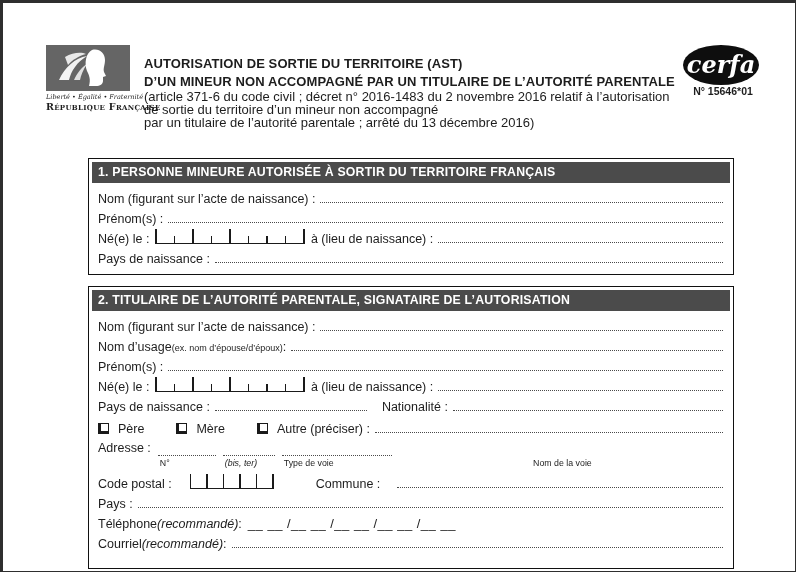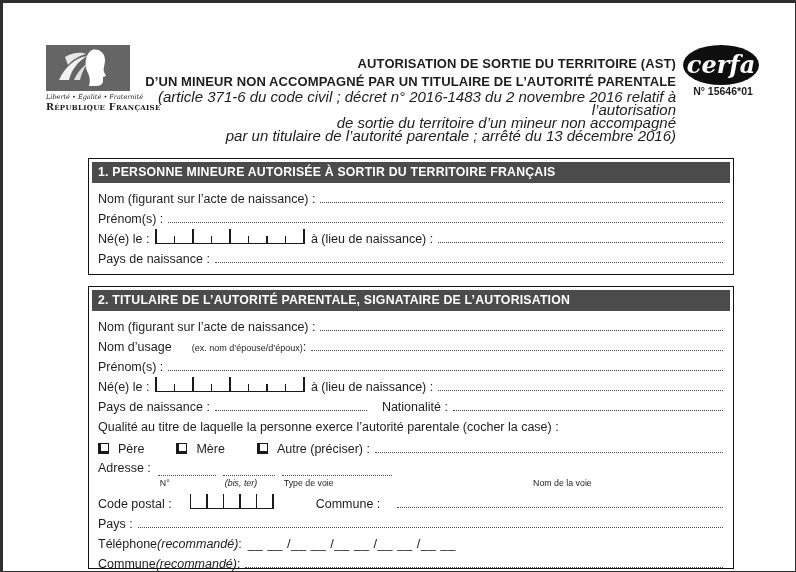--- a/index.html
+++ b/index.html
@@ -15,43 +15,43 @@
   .page{
     position:relative;width:796px;height:572px;background:#fff;overflow:hidden;
     border-left:3px solid #2e2e2e;border-top:3px solid #2e2e2e;
     border-right:1px solid #2e2e2e;border-bottom:1px solid #2e2e2e;
   }
   
   .marianne{position:absolute;left:43px;top:42px;width:86px;}
   .marianne-box{width:84px;height:46px;background:var(--logo-bg);display:block;}
   .marianne-motto{font-family:"DejaVu Serif","Liberation Serif",serif;font-style:italic;font-size:6.5px;margin-top:2px;white-space:nowrap;}
   .marianne-republic{font-family:"DejaVu Serif","Liberation Serif",serif;font-variant:small-caps;font-weight:bold;font-size:9.5px;letter-spacing:.3px;white-space:nowrap;}
-  .title-block{position:absolute;left:133px;top:52px;width:540px;text-align:right;}
+  .title-block{position:absolute;left:141px;top:52px;width:540px;text-align:left;}
   .title-line{font-weight:bold;font-size:13px;line-height:17.5px;letter-spacing:.1px;}
-  .subtitle-line{font-style:italic;font-size:15px;line-height:13px;}
+  .subtitle-line{font-size:13px;line-height:13px;}
   .cerfa{position:absolute;left:680px;top:42px;width:80px;text-align:center;}
   .cerfa-ellipse{
     width:76px;height:40px;background:var(--cerfa-bg);border-radius:50%;
     display:flex;align-items:center;justify-content:center;
   }
   .cerfa-word{color:#fff;font-family:"DejaVu Serif","Liberation Serif",serif;font-style:italic;font-weight:bold;font-size:24px;padding-bottom:2px;}
   .cerfa-number{font-weight:bold;font-size:10.5px;margin-top:0;white-space:nowrap;}
   
   .section{position:absolute;left:85px;width:646px;border:1.5px solid #111;background:#fff;}
   .section-1{top:155px;height:117px;}
   .section-2{top:283px;height:283px;}
   .section-header{
     margin:3px;background:var(--section-header-bg);color:#fff;
     font-weight:bold;font-size:12.3px;letter-spacing:.2px;
     padding:3px 6px 4px 6px;white-space:nowrap;
   }
   .rows{padding:1px 9px 0 9px;}
   .row{display:flex;align-items:flex-end;height:20px;font-size:12.5px;white-space:nowrap;}
   .row .lbl{padding-bottom:1px;}
-  .small-note{font-size:9px;padding-bottom:2px;margin-left:20px;}
+  .small-note{font-size:9px;padding-bottom:2px;}
   .italic{font-style:italic;}
   .dotfill{flex:1;border-bottom:1.5px dotted var(--dot);margin:0 1px 4px 5px;height:2px;}
   .dotfixed{border-bottom:1.5px dotted var(--dot);margin:0 1px 4px 5px;height:2px;}
   
   .comb{display:flex;align-items:flex-end;border-bottom:1.5px solid #1a1a1a;margin:0 6px 3px 6px;}
   .comb .cell{width:17px;height:1px;}
   .comb-postal .cell{width:15px;}
   .comb .v{width:1.5px;background:#1a1a1a;}
   .comb .tall{height:14px;}
   .comb .short{height:7px;}
@@ -187,23 +187,20 @@
         </span>
         <span class="lbl">à (lieu de naissance) :</span>
         <span class="dotfill"></span>
       </div>
       <div class="row">
         <span class="lbl">Pays de naissance :</span>
         <span class="dotfixed" style="width:152px;"></span>
         <span class="lbl" style="margin-left:14px;">Nationalité :</span>
         <span class="dotfill"></span>
       </div>
-      <div class="row">
-        <span class="lbl">Qualité au titre de laquelle la personne exerce l’autorité parentale (cocher la case) :</span>
-      </div>
       <div class="row cbrow">
         <span class="checkbox"></span>
         <span class="lbl">Père</span>
         <span class="cb-gap"></span>
         <span class="checkbox"></span>
         <span class="lbl">Mère</span>
         <span class="cb-gap"></span>
         <span class="checkbox"></span>
         <span class="lbl">Autre (préciser) :</span>
         <span class="dotfill"></span>
@@ -249,21 +246,21 @@
         <span class="lbl">Pays :</span>
         <span class="dotfill"></span>
       </div>
       <div class="row">
         <span class="lbl">Téléphone </span>
         <span class="lbl italic">(recommandé)</span>
         <span class="lbl"> :</span>
         <span class="tel-blanks">__ __ /__ __ /__ __ /__ __ /__ __</span>
       </div>
       <div class="row">
-        <span class="lbl">Commune </span>
+        <span class="lbl">Courriel </span>
         <span class="lbl italic">(recommandé)</span>
         <span class="lbl"> :</span>
         <span class="dotfill"></span>
       </div>
     </div>
   </div>
 
 </div>
 
 </body></html>

